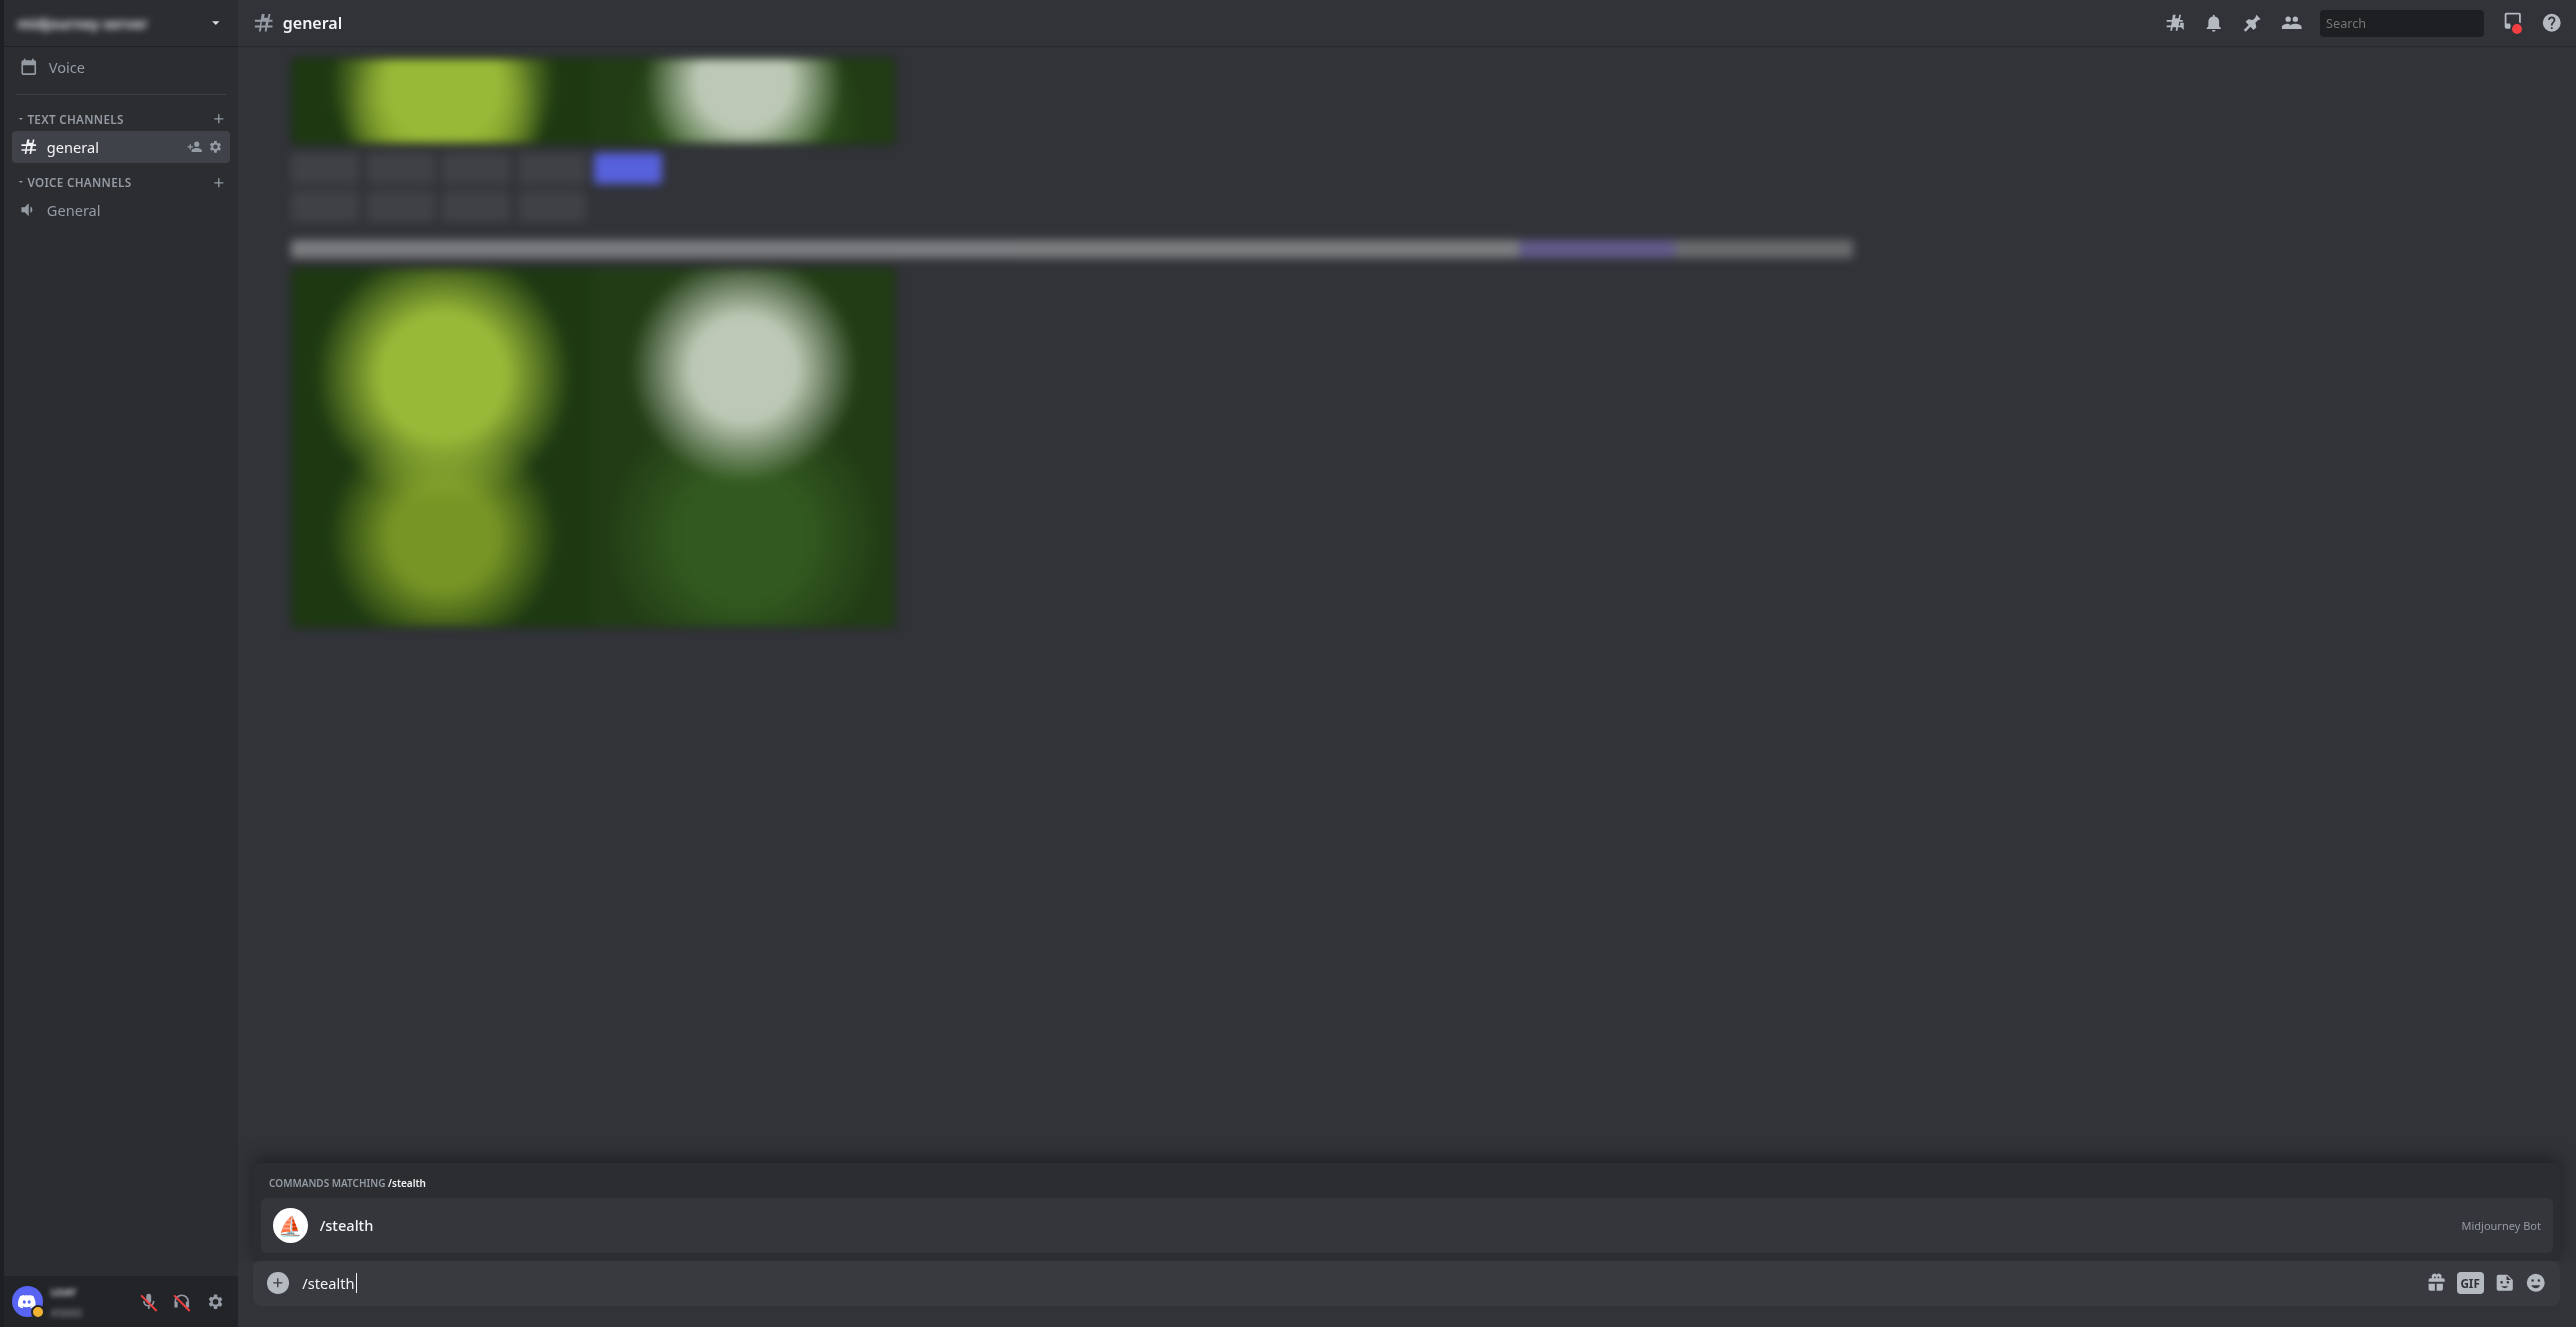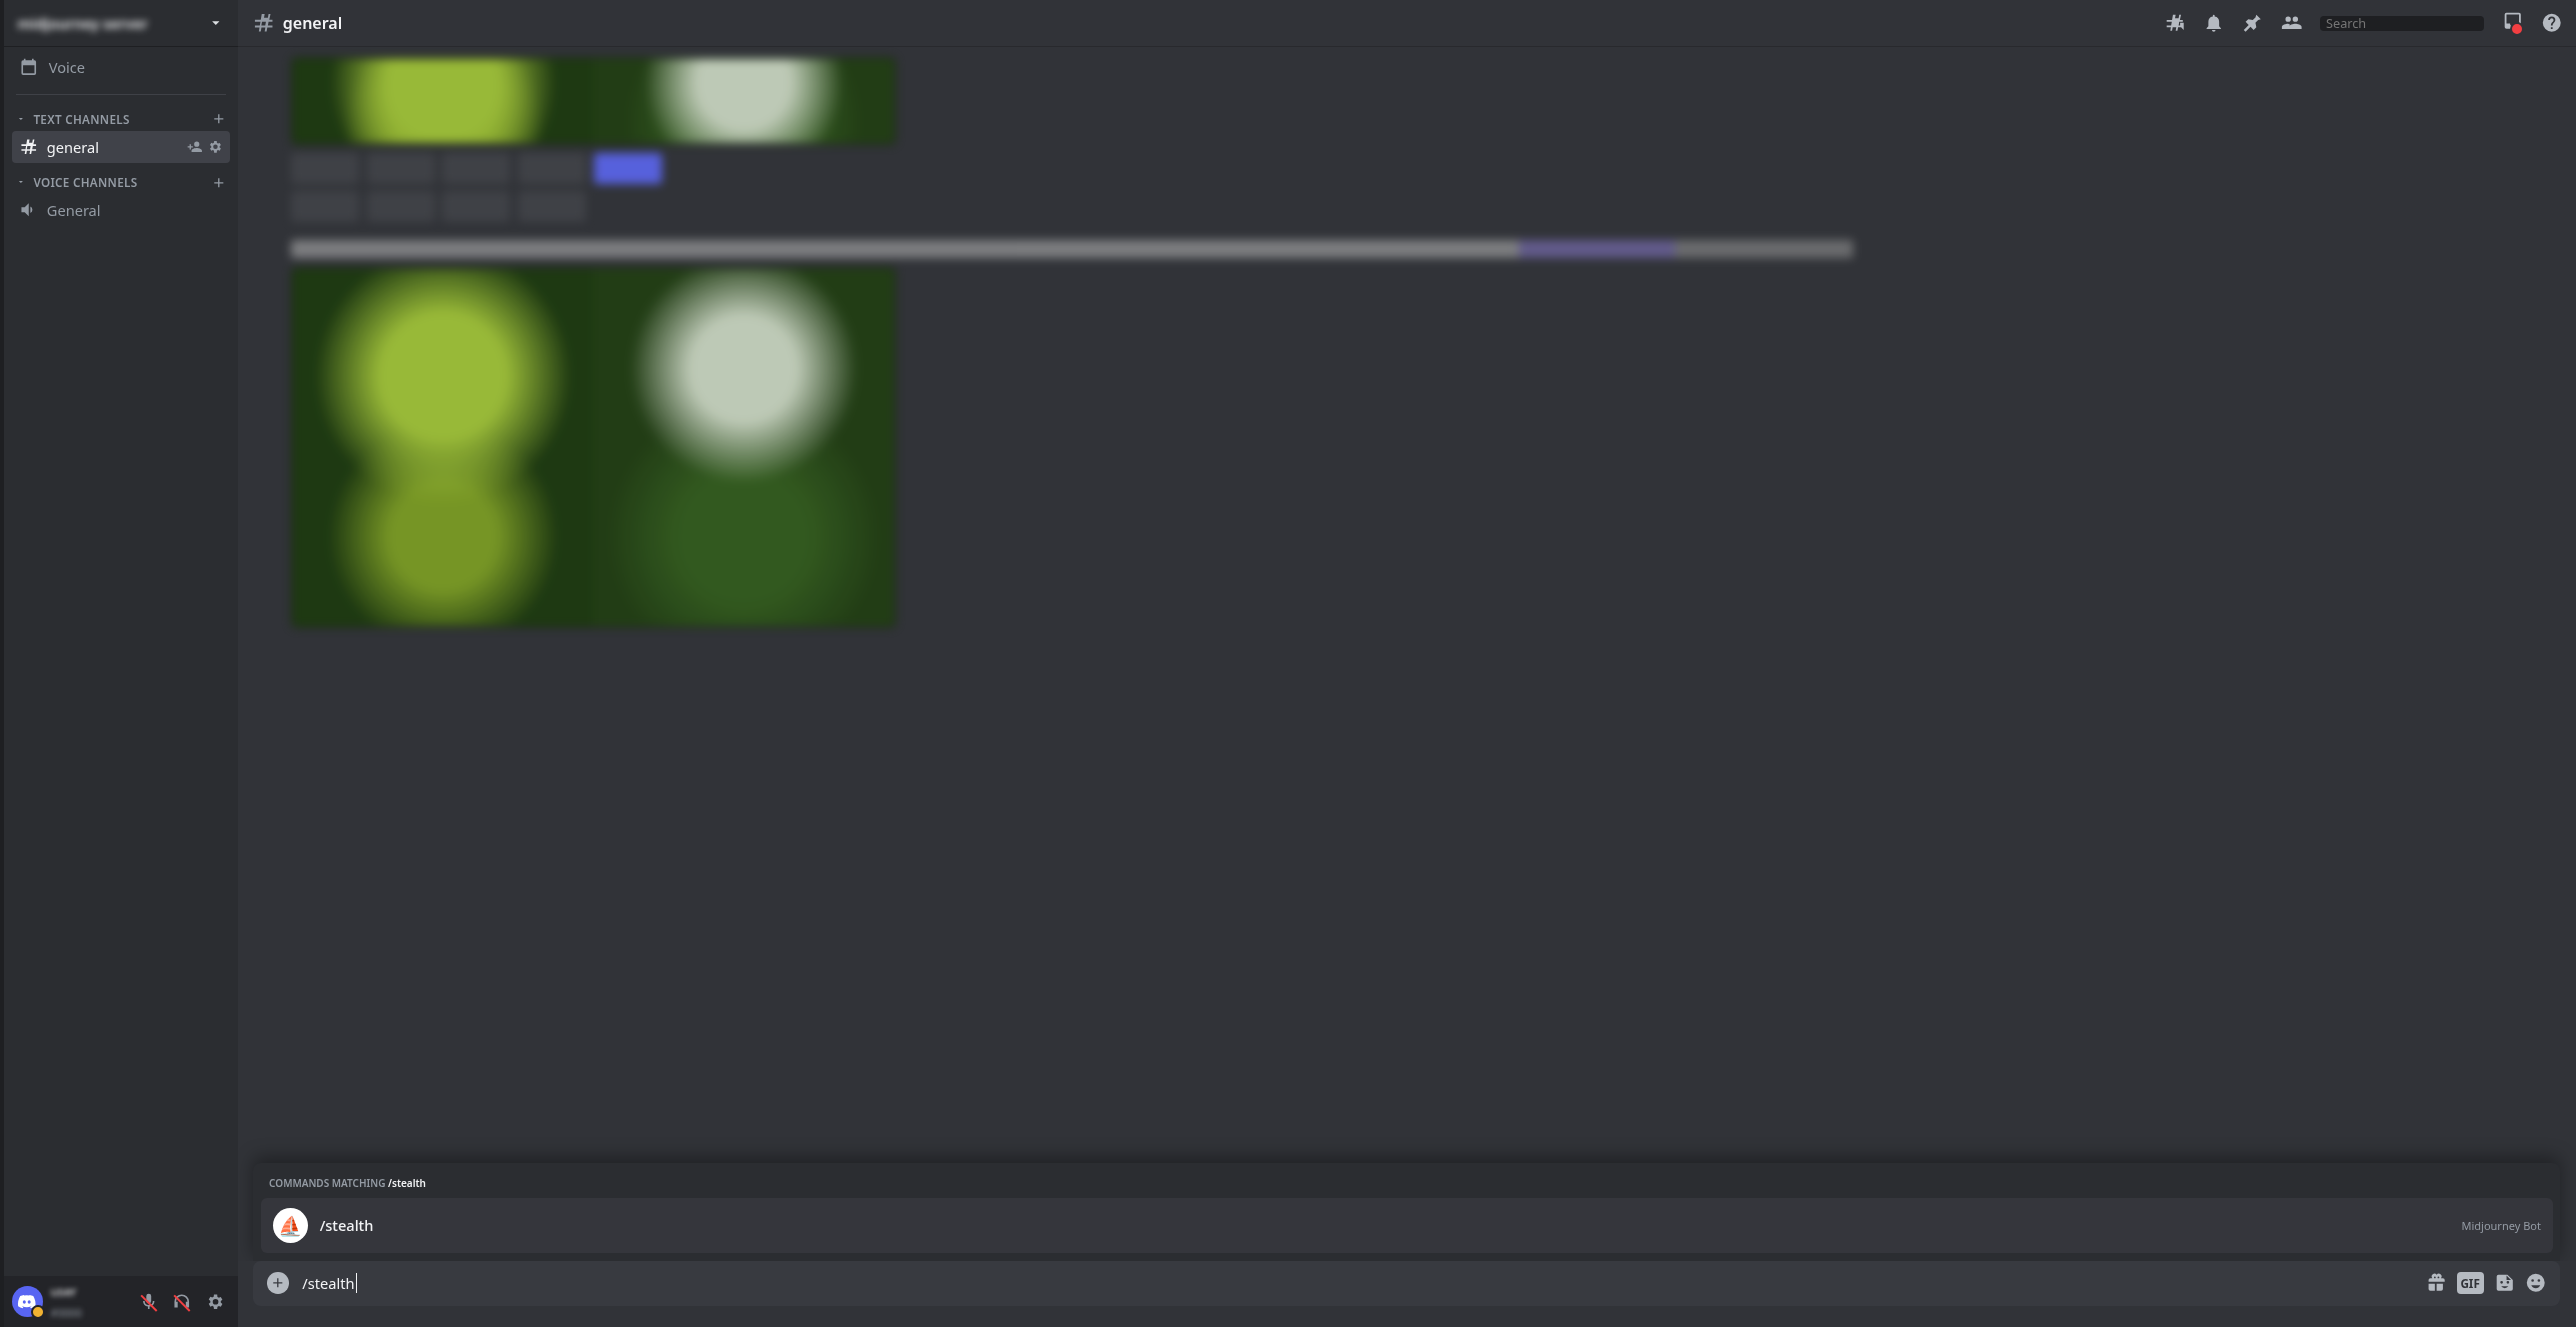--- a/index.html
+++ b/index.html
@@ -17,21 +17,21 @@
   .sidebar{width:234px;background:var(--bg-dark);flex:none;display:flex;flex-direction:column}
   .server-header{height:47px;display:flex;align-items:center;justify-content:space-between;
     padding:0 13.7px;border-bottom:1px solid rgba(0,0,0,.3);cursor:pointer}
   .server-name{font-weight:600;color:var(--text-bright);font-size:14.6px;filter:blur(3.9px)}
   .chev{width:17.6px;height:17.6px;fill:var(--text-normal)}
   .channels{flex:1;overflow:auto;padding:0 7.8px}
   .events{display:flex;align-items:center;gap:9.8px;padding:9.8px 7.8px;color:var(--text-muted);font-size:14.6px}
   .events svg{width:19.5px;height:19.5px;fill:var(--text-muted)}
   hr.split{border:none;border-top:1px solid var(--divider);margin:7.8px 3.9px 3.9px}
   .cat{display:flex;align-items:center;justify-content:space-between;padding:11.7px 3.9px 3.9px;cursor:pointer}
-  .cat-left{display:flex;align-items:center;gap:8px;font-size:11.7px;font-weight:600;letter-spacing:0.3px;
+  .cat-left{display:flex;align-items:center;gap:2px;font-size:11.7px;font-weight:600;letter-spacing:0.3px;
     color:var(--text-muted);text-transform:uppercase}
   .cat-left svg{width:9.8px;height:9.8px;fill:var(--text-muted)}
   .plus{width:15.6px;height:15.6px;fill:var(--text-muted)}
   .chan{display:flex;align-items:center;gap:7.8px;padding:5.9px 7.8px;border-radius:3.9px;color:var(--text-muted);
     cursor:pointer;font-size:14.6px}
   .chan.active{background:var(--channel-active);color:var(--text-bright)}
   .chan svg{width:19.5px;height:19.5px;fill:currentColor;flex:none}
   .chan .actions{margin-left:auto;display:none;gap:3.9px}
   .chan.active .actions{display:flex}
   .chan .actions svg{width:15.6px;height:15.6px;fill:var(--text-muted)}
@@ -52,21 +52,21 @@
   .strike::after{content:"";position:absolute;left:4.9px;top:50%;width:21.5px;height:2px;background:var(--red);
     transform:rotate(45deg)}
   
   .main{flex:1;display:flex;flex-direction:column;background:var(--bg-chat);min-width:0}
   .top-bar{height:47px;display:flex;align-items:center;padding:0 13.7px;border-bottom:1px solid rgba(0,0,0,.18)}
   .hash-title{display:flex;align-items:center;gap:7.8px;color:var(--text-bright);font-weight:600}
   .hash-title svg{width:23.4px;height:23.4px;fill:var(--text-muted)}
   .tb-actions{margin-left:auto;display:flex;align-items:center;gap:17.6px}
   .tb-actions svg{width:21.5px;height:21.5px;fill:#b5bac1;cursor:pointer}
   .search-box{display:flex;align-items:center;background:var(--bg-darker);border-radius:3.9px;
-    padding:2px 5.9px;height:15px;width:164px}
+    padding:2px 5.9px;height:27px;width:164px}
   .search-box input{background:transparent;border:none;outline:none;color:var(--text-normal);
     font-size:12.7px;flex:1}
   .search-box svg{width:15.6px;height:15.6px;fill:var(--text-muted)}
   .badge-dot{position:relative}
   .badge-dot::after{content:"";position:absolute;bottom:0;right:-1px;width:9.8px;height:9.8px;border-radius:50%;
     background:var(--red);border:2px solid var(--bg-chat)}
   
   .chat-body{flex:1;overflow:hidden;position:relative}
   .blurred-msg{padding:9.8px 53px;filter:blur(4.9px);opacity:.9}
   .img-block{width:605px;height:361px;border-radius:5.9px;margin-top:9.8px;border:2px solid #1a2a12;

